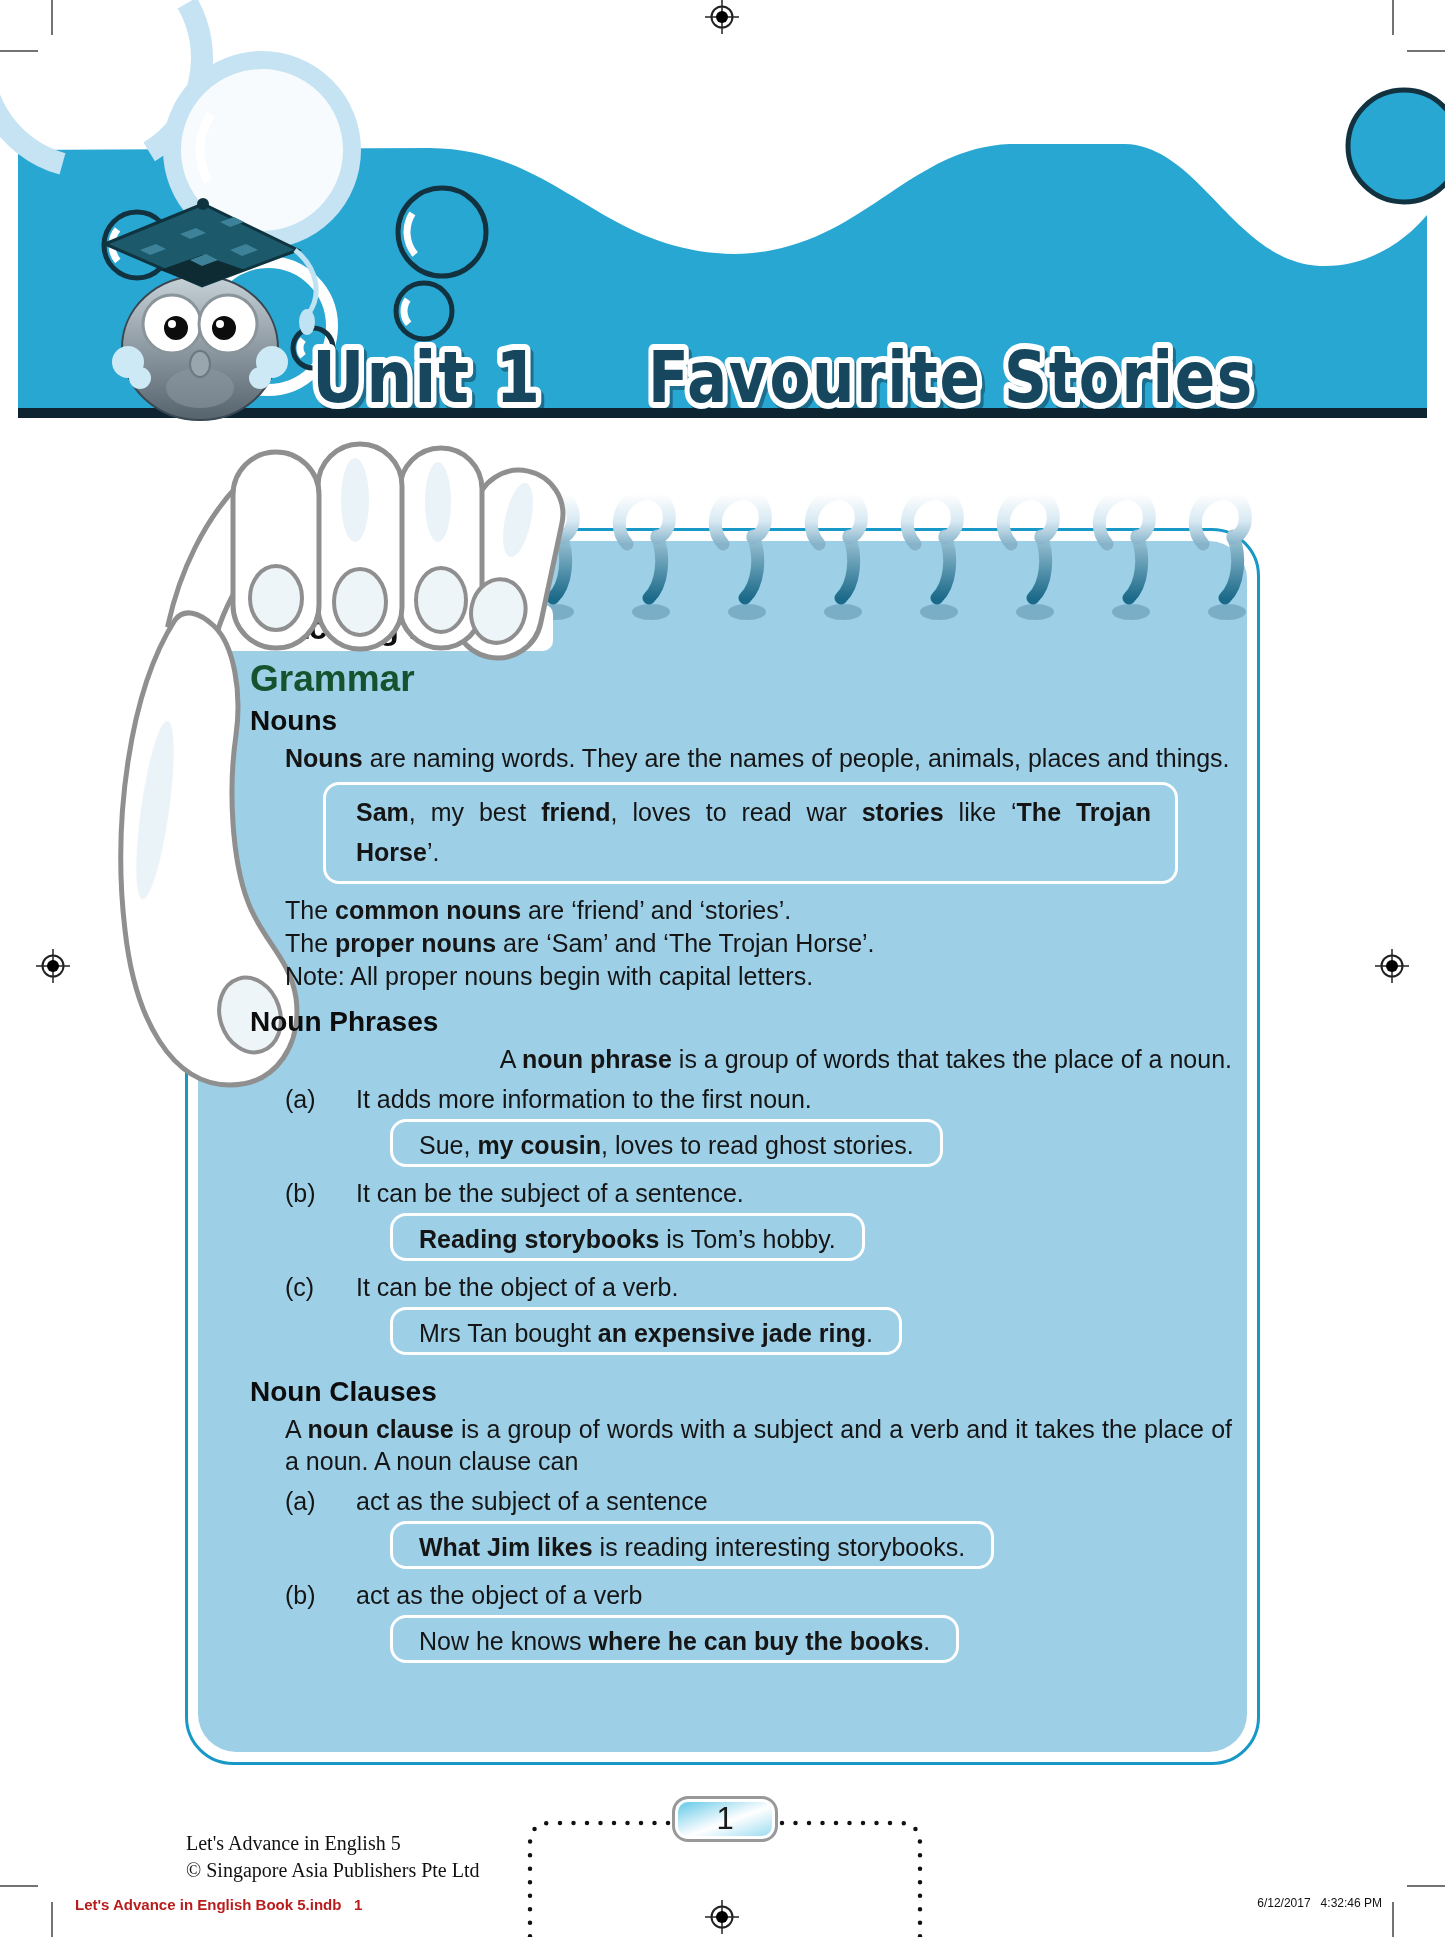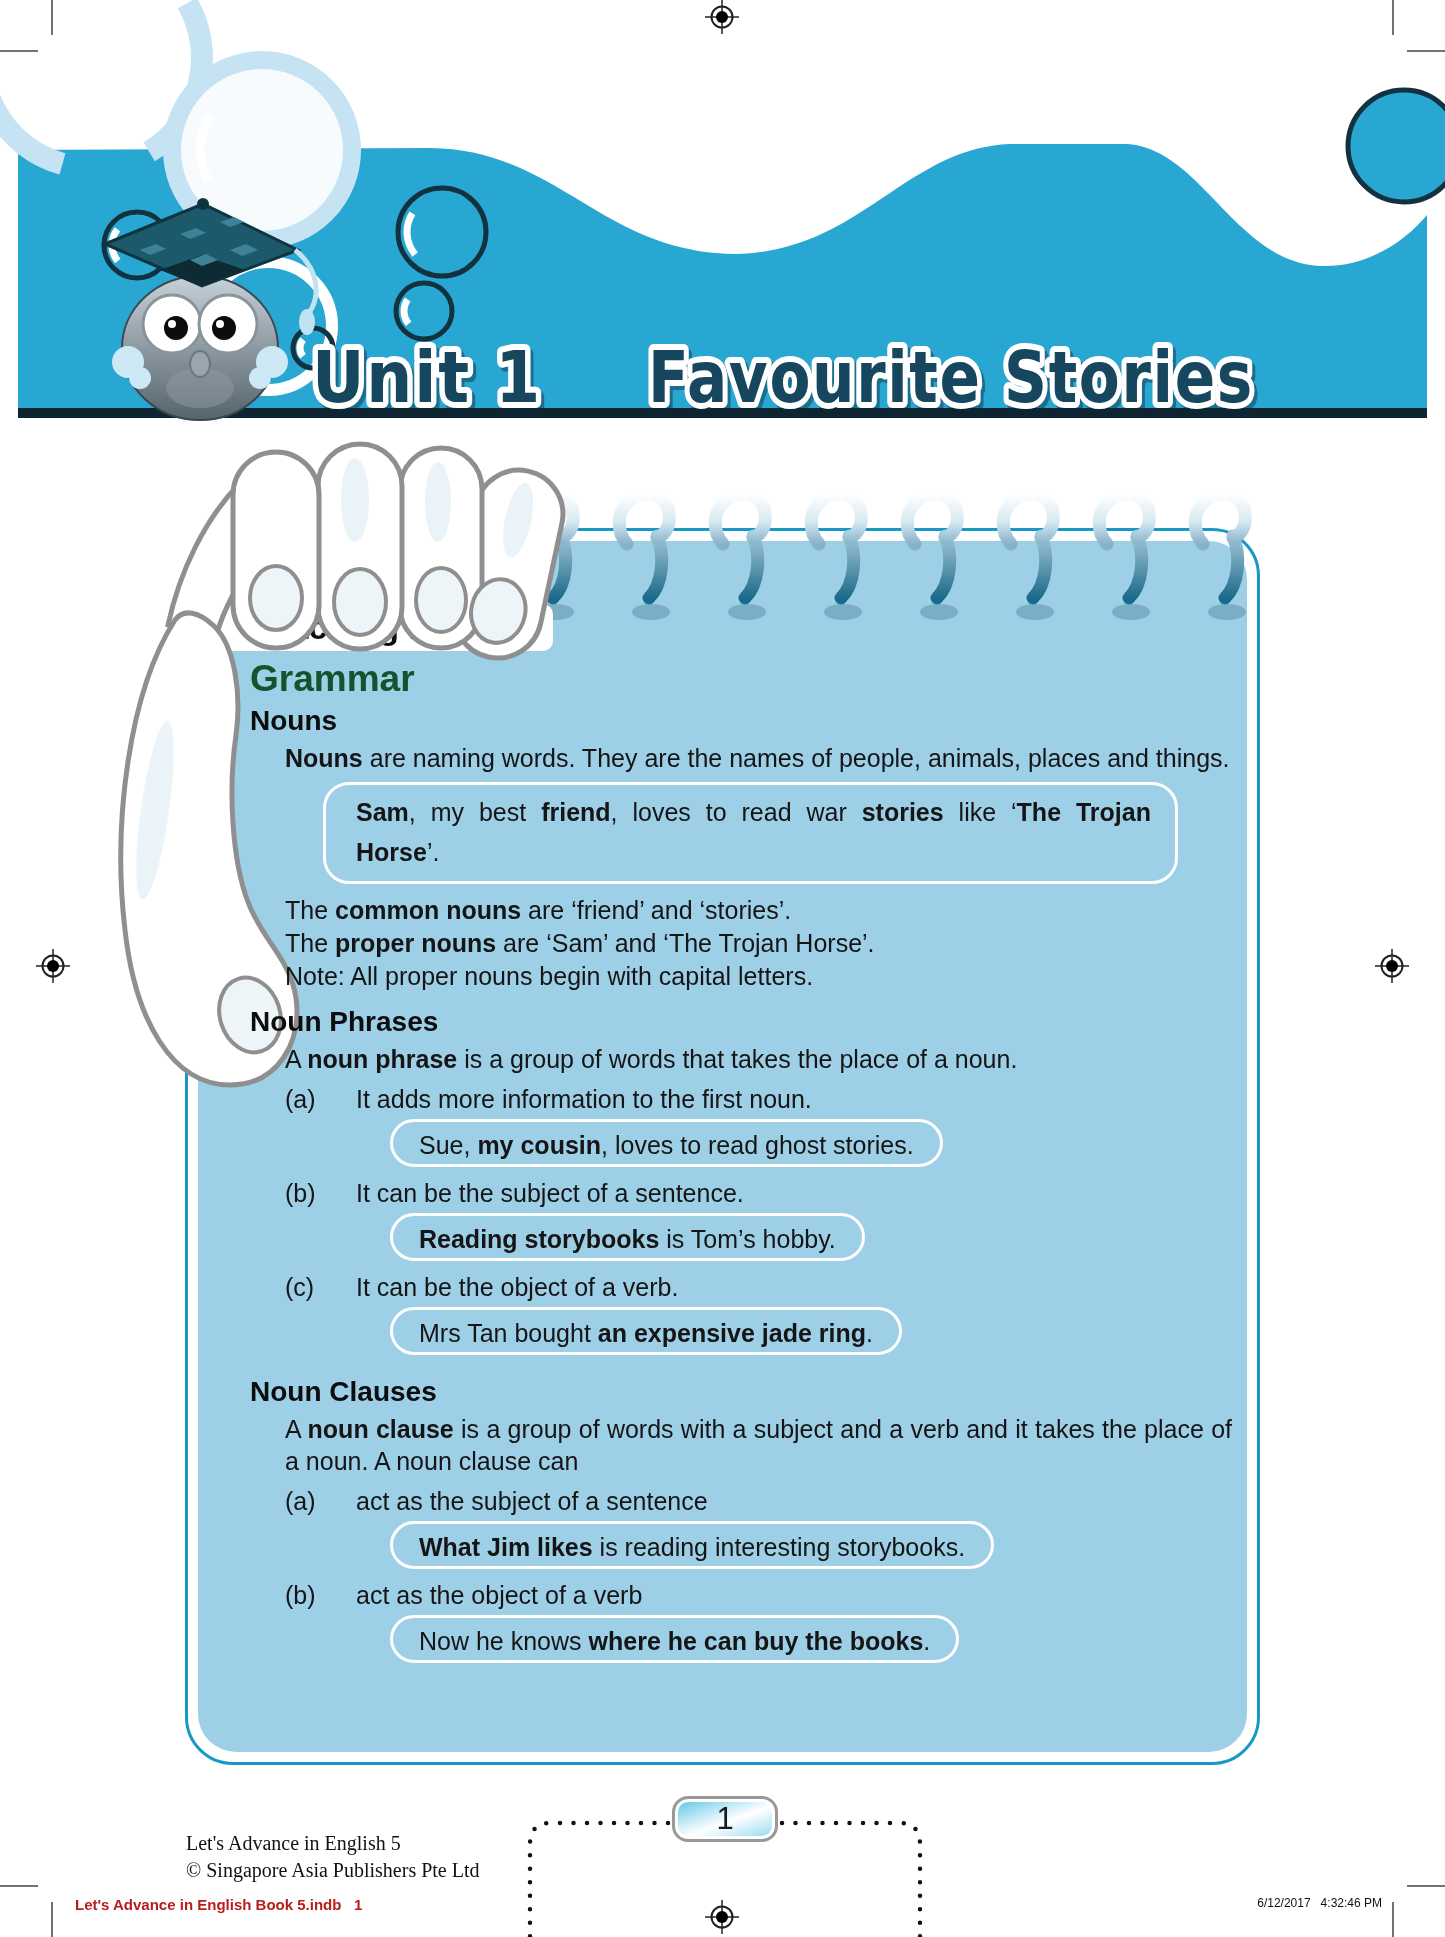--- a/index.html
+++ b/index.html
@@ -23,23 +23,23 @@
         border-radius:10px;display:flex;align-items:center;justify-content:center;
         font-size:34px;font-weight:bold;color:#0d0d0d;}
   
   #content{position:absolute;left:200px;top:658px;width:1048px;color:#151515;
         font-size:25px;line-height:32px;}
   #content b{font-weight:bold;}
   h2.gram{font-size:37px;line-height:42px;margin:0 0 4px 50px;color:#14532d;}
   h3.sub{font-size:28px;line-height:34px;margin:12px 0 4px 50px;color:#0d0d0d;}
   h3.first{margin-top:2px;}
   p.body{margin:2px 16px 8px 85px;text-align:justify;}
-  p.body.nj{text-align:left;}
+  p.body.nj{text-align:right;}
   p.note{margin:0 0 0 85px;line-height:33px;}
-  .exbox{border:3px solid #fff;border-radius:26px;box-sizing:border-box;}
+  .exbox{border:3px solid #fff;border-radius:16px;box-sizing:border-box;}
   .exbox.block{margin:8px 70px 10px 123px;padding:7px 24px 9px 30px;text-align:justify;
         text-align-last:left;line-height:40px;}
   .exbox.inline{display:inline-block;margin:4px 0 8px 190px;padding:7px 26px 3px;}
   .item{margin:2px 0 0 85px;}
   .item .mk{display:inline-block;width:71px;}
   
   #footer-credit{position:absolute;left:186px;top:1830px;font-family:"Liberation Serif",serif;
         font-size:20px;line-height:27px;color:#111;}
   #page-pill{position:absolute;left:672px;top:1796px;width:106px;height:46px;border:3px solid #999;
         border-radius:16px;box-sizing:border-box;box-shadow:inset 0 0 0 3px #fff;

